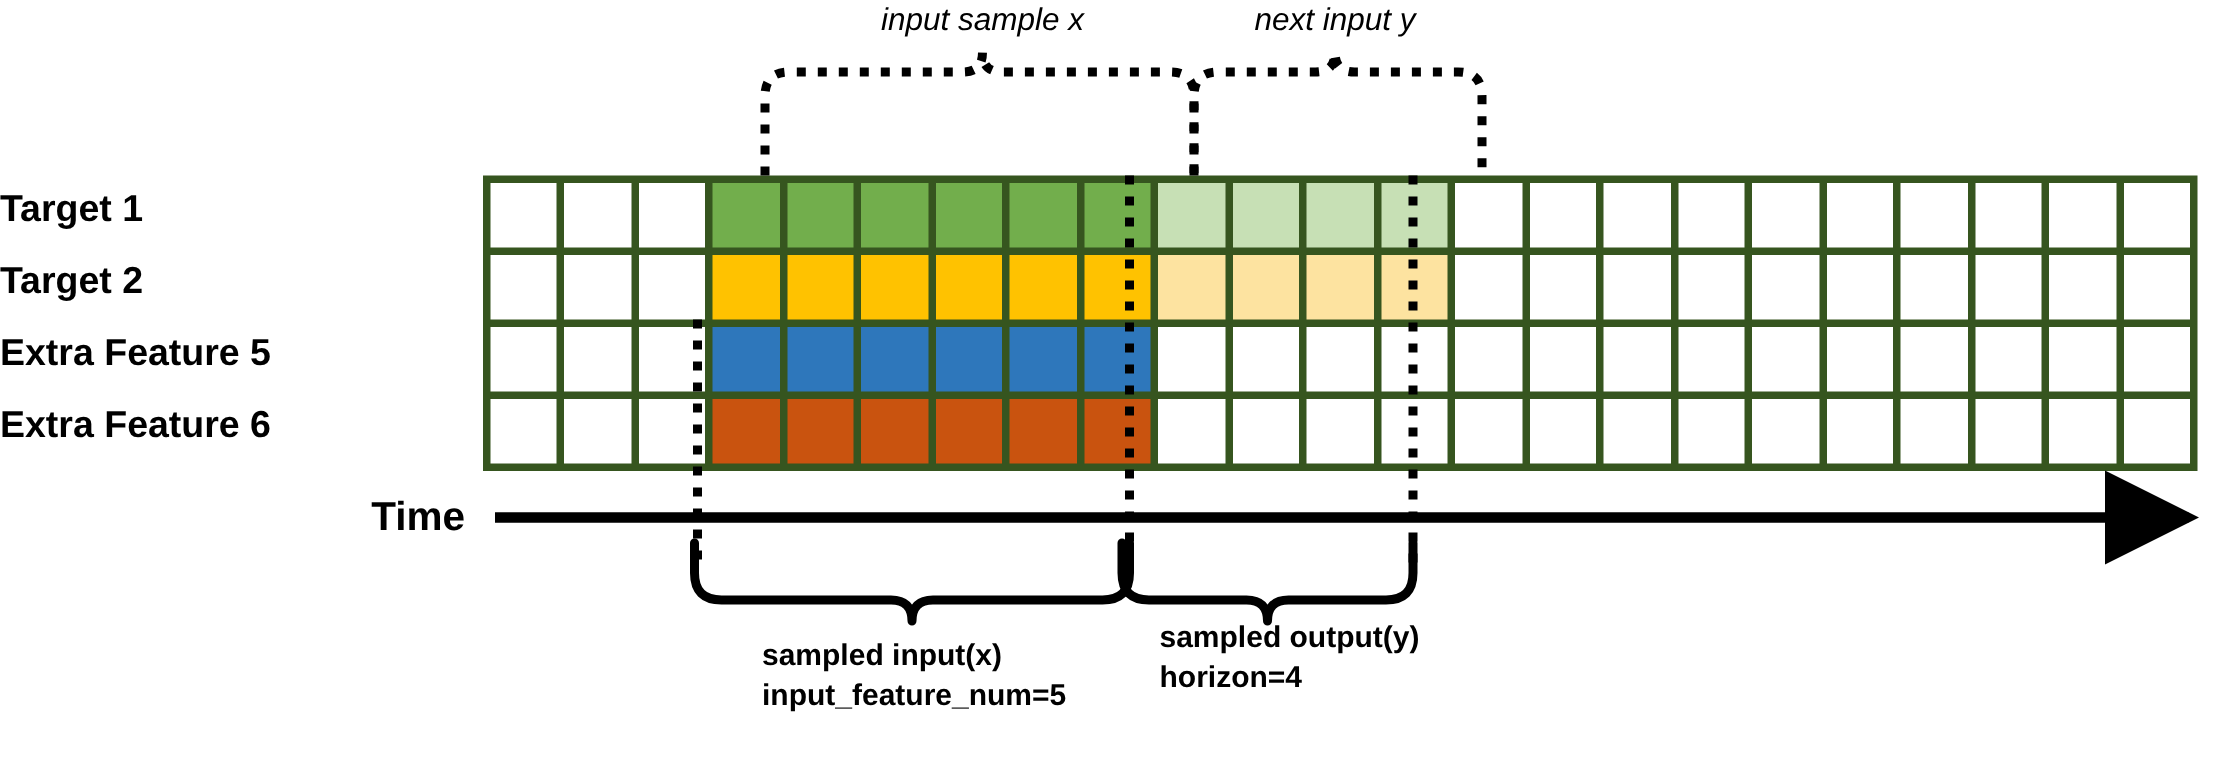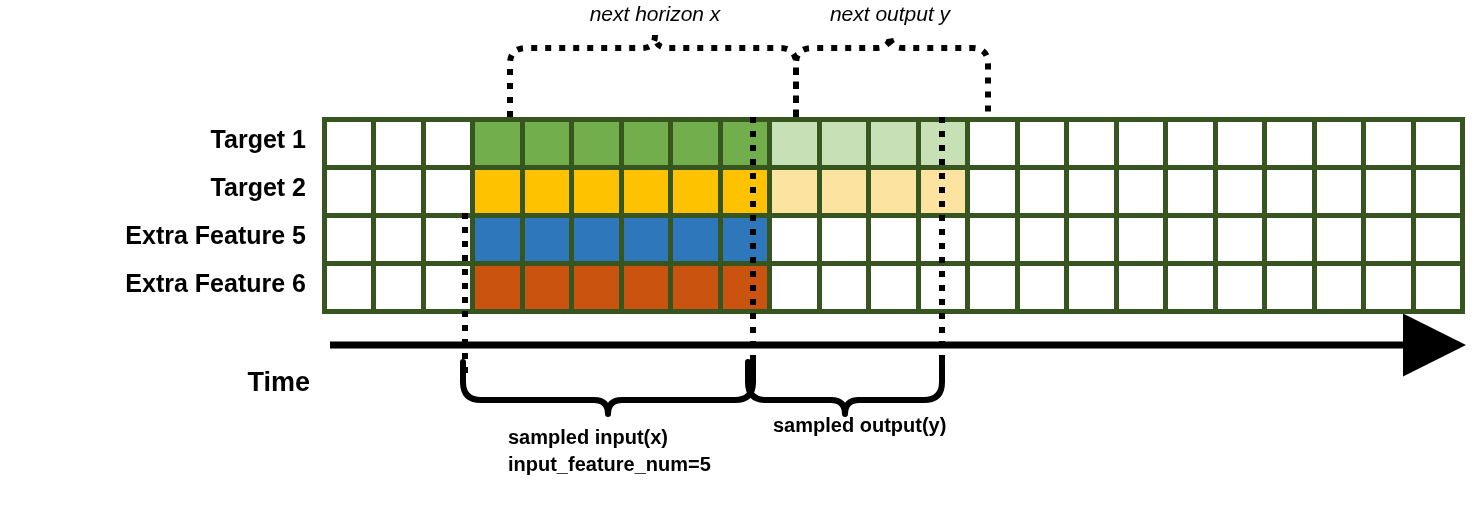--- a/index.html
+++ b/index.html
@@ -7,21 +7,21 @@
        font-family:"Liberation Sans", sans-serif;color:#000;}
   #stage{position:absolute;inset:0;}
   #svgroot{position:absolute;left:0;top:0;width:1476px;height:516px;}
 
   .title{position:absolute;left:12px;top:2px;font-size:31px;font-weight:700;
          letter-spacing:-.2px;white-space:nowrap;}
 
   .toplabel{position:absolute;font-size:21px;font-style:italic;font-weight:500;
             white-space:nowrap;transform:translateX(-50%);}
 
-  .rowlabel{position:absolute;right:0;width:100%;text-align:right;
+  .rowlabel{position:absolute;right:0;width:100%;text-align:left;
             font-size:25px;font-weight:700;white-space:nowrap;}
   .labelcol{position:absolute;left:0;width:306px;}
 
   .timelabel{position:absolute;font-size:27px;font-weight:700;white-space:nowrap;
              transform:translate(-100%,-50%);}
 
   .caption{position:absolute;font-size:20px;font-weight:600;line-height:1.33;
            white-space:pre;}
   .cell{position:absolute;box-sizing:border-box;}
 </style>
@@ -127,29 +127,29 @@
       <div class="cell" style="left: 796.68px; top: 149px; width: 44.48px; height: 43px; background: rgb(255, 255, 255);"></div>
       <div class="cell" style="left: 846.16px; top: 149px; width: 44.48px; height: 43px; background: rgb(255, 255, 255);"></div>
       <div class="cell" style="left: 895.64px; top: 149px; width: 44.48px; height: 43px; background: rgb(255, 255, 255);"></div>
       <div class="cell" style="left: 945.12px; top: 149px; width: 44.48px; height: 43px; background: rgb(255, 255, 255);"></div>
       <div class="cell" style="left: 994.6px; top: 149px; width: 44.48px; height: 43px; background: rgb(255, 255, 255);"></div>
       <div class="cell" style="left: 1044.08px; top: 149px; width: 44.48px; height: 43px; background: rgb(255, 255, 255);"></div>
       <div class="cell" style="left: 1093.56px; top: 149px; width: 44.48px; height: 43px; background: rgb(255, 255, 255);"></div>
     </div>
 
   <div id="toplabels">
-      <div class="toplabel" style="left: 655px; top: 2px;">next horizon x</div>
-      <div class="toplabel" style="left: 890px; top: 2px;">next output y</div>
+      <div class="toplabel" style="left: 655px; top: 2px;">input sample x</div>
+      <div class="toplabel" style="left: 890px; top: 2px;">next input y</div>
     </div>
 
-  <div class="timelabel" id="timelab" style="left: 310px; top: 345px; margin-top: 37px;">Time</div>
+  <div class="timelabel" id="timelab" style="left: 310px; top: 345px;">Time</div>
 
   <div id="captions">
       <div class="caption" style="left: 508px; top: 424px;"><div>sampled input(x)</div><div>input_feature_num=5</div></div>
-      <div class="caption" style="left: 773px; top: 412px;"><div>sampled output(y)</div></div>
+      <div class="caption" style="left: 773px; top: 412px;"><div>sampled output(y)</div><div>horizon=4</div></div>
     </div>
 
   <svg id="svgroot" viewBox="0 0 1476 516" xmlns="http://www.w3.org/2000/svg">
     <defs>
       <marker id="arrowhead" markerWidth="9" markerHeight="9" refX="8" refY="4.5" orient="auto" markerUnits="strokeWidth">
         <path d="M0,0 L9,4.5 L0,9 z" fill="#000"></path>
       </marker>
     </defs>
     <g id="svg-dotted-braces">
         <path d="M 510 117 L 510 64 Q 510 48 526 48 L 642 48 Q 655 48 655 35 Q 655 48 668 48 L 780 48 Q 796 48 796 64 L 796 117" fill="none" stroke="#000" stroke-width="6" stroke-linecap="butt" stroke-dasharray="6 8"></path>

